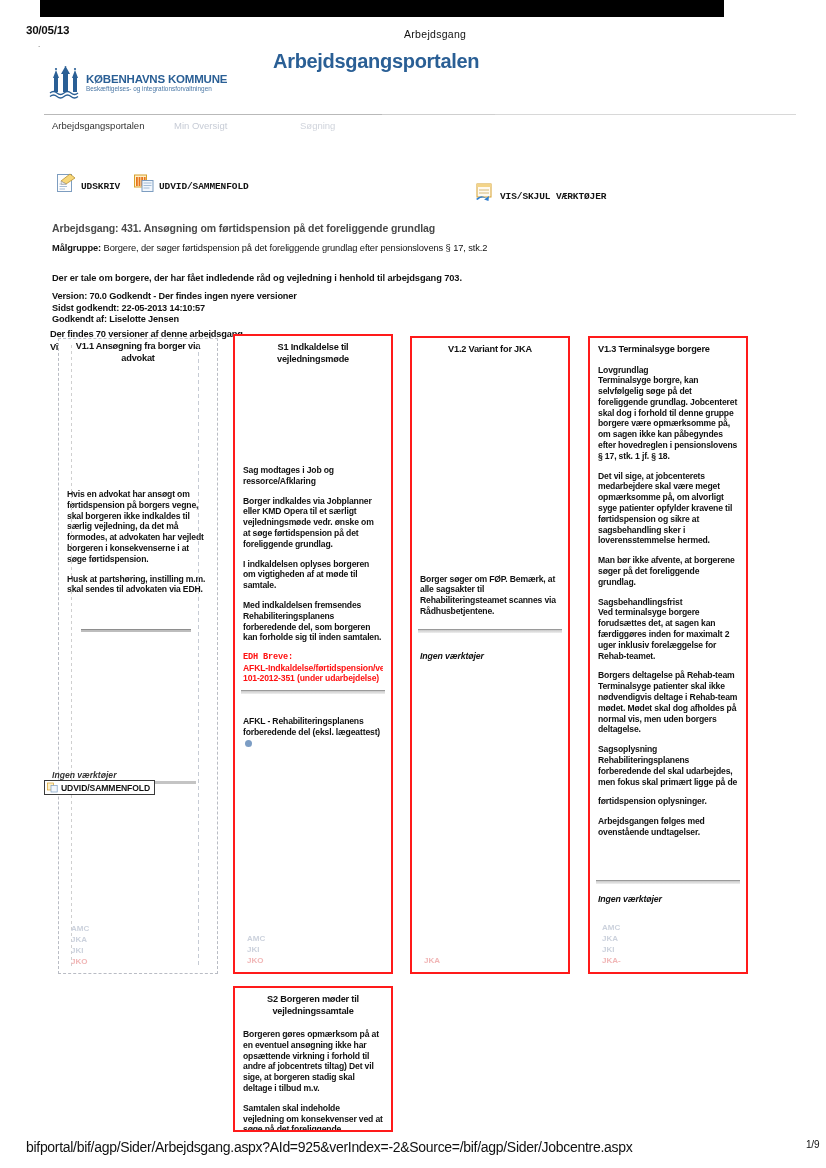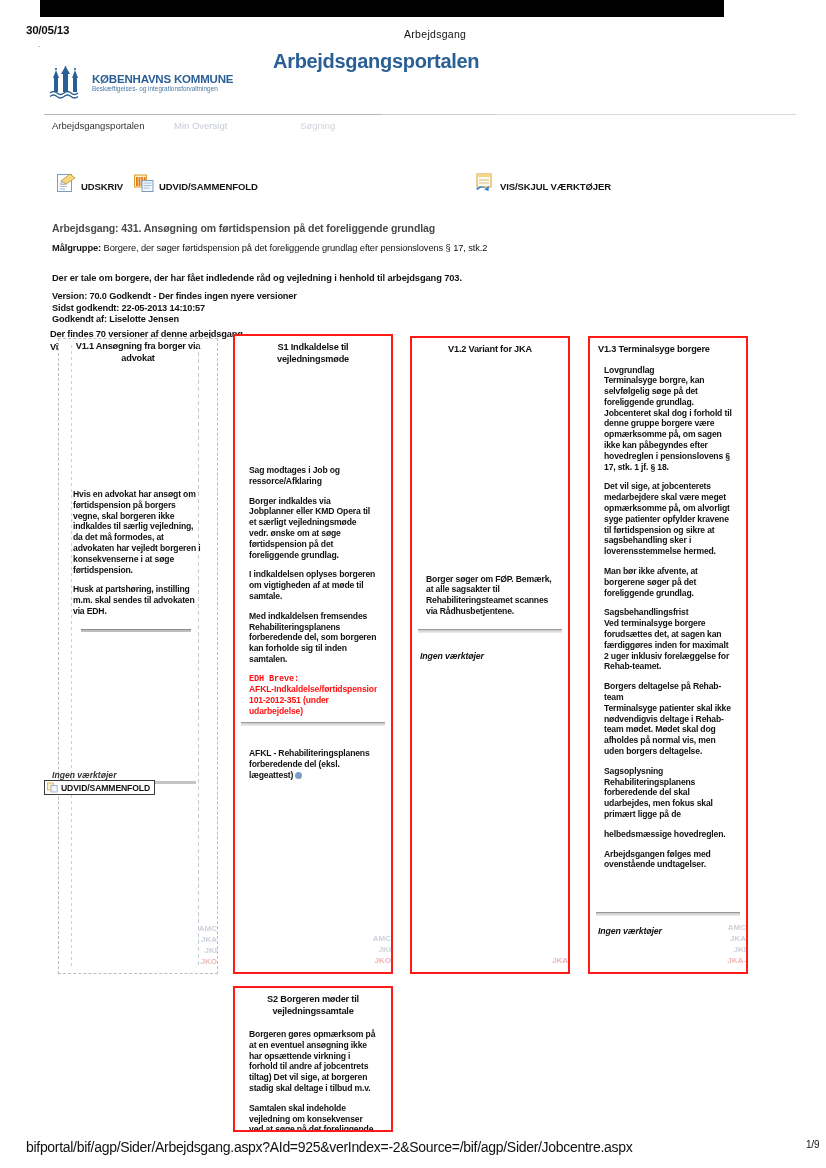--- a/index.html
+++ b/index.html
@@ -36,21 +36,21 @@
   }
 
   
   .portal-title {
     position:absolute; left:273px; top:50px;
     font-size:20px; font-weight:bold; color:#2a5f95;
     letter-spacing:-0.3px;
   }
   .logo-wrap {
     position:absolute; left:48px; top:66px;
-    display:flex; align-items:center; gap:8px;
+    display:flex; align-items:center; gap:2px;
   }
   .logo-mark { width:36px; height:34px; }
   .logo-text-1 {
     font-size:11.5px; font-weight:bold; color:#2a5f95; letter-spacing:-0.2px;
     line-height:12px;
   }
   .logo-text-2 {
     font-size:6.4px; color:#2a5f95; letter-spacing:0px; line-height:8px;
     opacity:.85;
   }
@@ -64,29 +64,29 @@
     position:absolute; left:52px; top:120px; width:600px; height:16px;
   }
   .nav .item {
     position:absolute; top:0; font-size:9.5px; color:#333; white-space:nowrap;
   }
   .nav .item.i0 { left:0; }
   .nav .item.i1 { left:122px; color:#c7ccd6; filter: blur(0.45px); }
   .nav .item.i2 { left:248px; color:#d0d4dc; filter: blur(0.6px); }
 
   
-  .toolbar { position:absolute; left:0; top:170px; width:700px; height:34px; }
+  .toolbar { position:absolute; left:0; top:170px; width:700px; height:34px;font-family:Liberation Mono, monospace; }
   .tb-btn {
     position:absolute; display:flex; align-items:flex-end; gap:4px;
     font-size:9.5px; font-weight:bold; letter-spacing:-0.1px; color:#141414;
   }
   .tb-btn .lbl { padding-bottom:2px; white-space:nowrap; }
   .tb1 { left:55px; top:2px; }
   .tb2 { left:133px; top:2px; }
-  .tb3 { left:474px; top:2px; }
+  .tb3 { left:474px; top:12px; }
   .ico { width:22px; height:22px; position:relative; flex:0 0 auto; }
 
   
   .doc { position:absolute; left:0; top:0; width:754px; height:1168px; }
   .ag-title {
     position:absolute; left:52px; top:222px;
     font-size:10.5px; font-weight:bold; color:#4a4a4a; letter-spacing:-0.1px;
   }
   .maalgruppe {
     position:absolute; left:52px; top:243px; width:700px;
@@ -112,21 +112,21 @@
 
   
   .col { position:absolute; background:#fff; }
   .col.redbox { border:2.4px solid #ff1a1a; }
   .col.greybox { border:1px dashed #b9bcc4; }
   .col-head {
     text-align:center; font-size:9.2px; font-weight:bold;
     letter-spacing:-0.2px; line-height:11.5px; padding:6px 6px 0 6px;
   }
   .col-body {
-    padding:0 14px; font-size:8.6px; font-weight:bold;
+    padding:0 8px; font-size:8.6px; font-weight:bold;
     line-height:10.8px; letter-spacing:-0.15px;
   }
   .col-body p { margin:0 0 9px 0; }
   .col-body p.tight { margin-bottom:0; }
   .hr-tools {
     height:4px; margin:4px 6px 6px 6px;
     background: linear-gradient(to bottom,#c9c9c9,#efefef);
     border-top:1px solid #9a9a9a;
   }
   .ingen {
@@ -138,21 +138,21 @@
     letter-spacing:-0.15px;
   }
   .edh .ttl { display:block;font-family:Liberation Mono, monospace; }
   .nowrapclip { white-space:nowrap; overflow:hidden; display:block; }
   .afkl-dot {
     display:inline-block; width:7px; height:7px; border-radius:50%;
     background:#7c9dc4; vertical-align:-1px; margin-left:2px;
   }
   .ghostcodes {
     position:absolute; left:12px; right:0; bottom:6px;
-    text-align:right; font-size:8px; font-weight:bold;
+    text-align:left; font-size:8px; font-weight:bold;
     line-height:11px; color:#ccd2dd; filter: blur(0.5px);
   }
   .ghostcodes .red { color:#f1b6b6; }
 
   
   .c1-strip {
     position:absolute; left:12px; top:6px; width:1px; bottom:6px;
     background: repeating-linear-gradient(to bottom,#cfcfcf 0 3px,transparent 3px 6px);
   }
   .c1-strip2 {
@@ -388,21 +388,21 @@
           <span>Ved terminalsyge borgere forudsættes det, at sagen kan færdiggøres inden for maximalt 2 uger inklusiv forelæggelse for Rehab-teamet.</span>
         </p>
         <p>
           <b>Borgers deltagelse på Rehab-team</b><br>
           <span>Terminalsyge patienter skal ikke nødvendigvis deltage i Rehab-team mødet. Mødet skal dog afholdes på normal vis, men uden borgers deltagelse.</span>
         </p>
         <p class="tight">
           <b>Sagsoplysning</b><br>
           <span>Rehabiliteringsplanens forberedende del skal udarbejdes, men fokus skal primært ligge på de</span>
         </p>
-        <p style="margin-top:9px;">helbedsmæssige hovedreglen.</p>
+        <p style="margin-top:9px;">førtidspension oplysninger.</p>
         <p>Arbejdsgangen følges med ovenstående undtagelser.</p>
       </div>
       <div class="hr-tools" style="margin-top:42px;"></div>
       <div class="ingen" style="margin-top:10px;">Ingen værktøjer</div>
       <div class="ghostcodes">
         <div>AMC</div>
         <div>JKA</div>
         <div>JKI</div>
         <div class="red">JKA-</div>
       </div>

